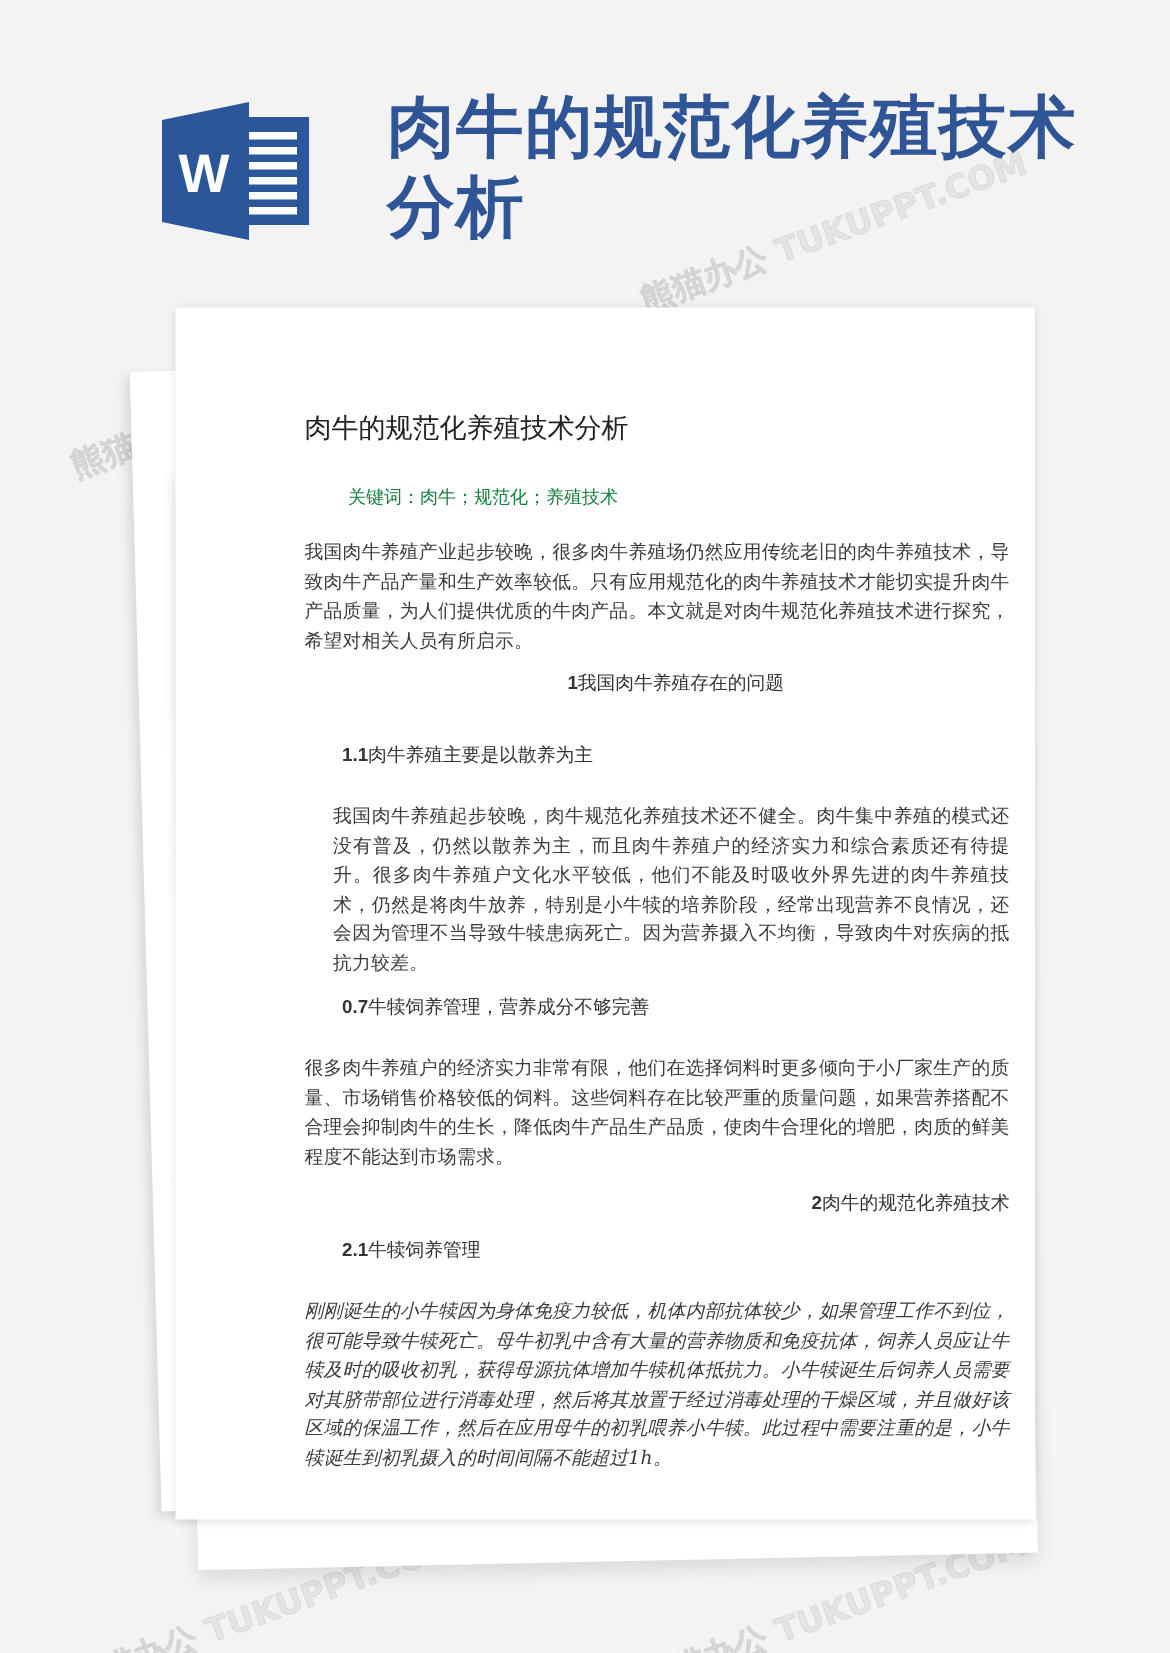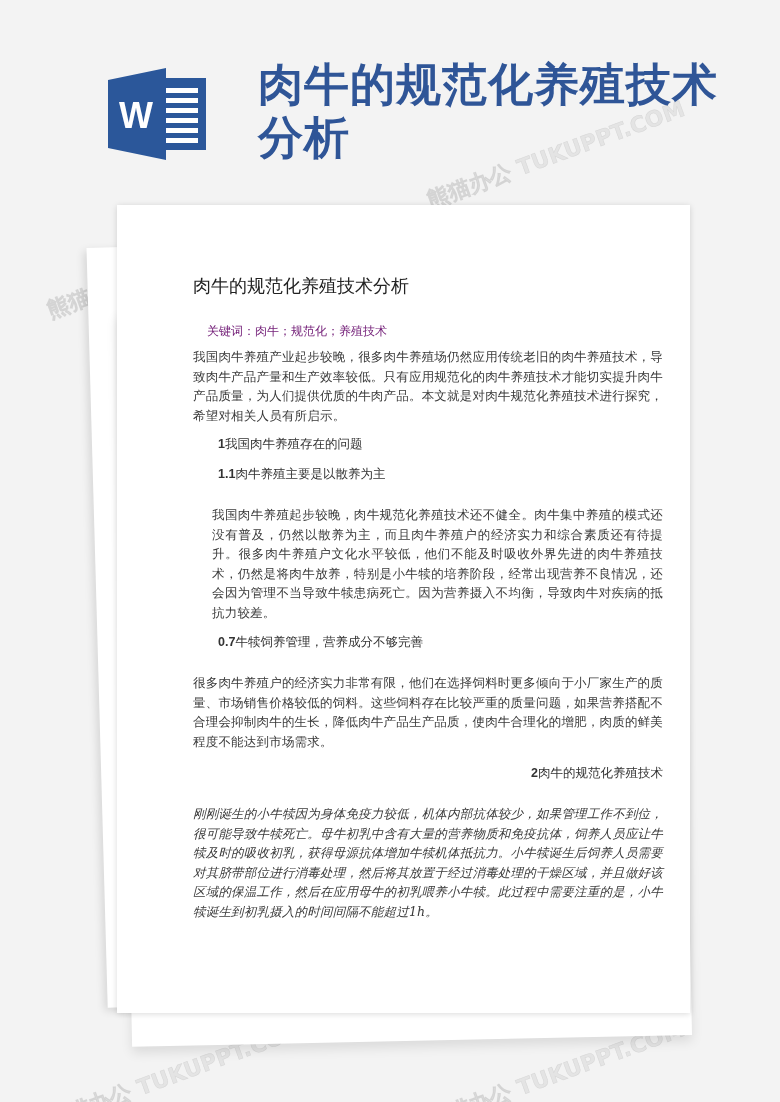--- a/index.html
+++ b/index.html
@@ -26,26 +26,26 @@
     }
     .sheet-back-bottom {
       left: 132px; top: 300px; width: 560px; height: 735px;
       transform: rotate(-1.2deg); transform-origin: right bottom;
       box-shadow: 0 6px 12px rgba(0,0,0,0.10);
     }
     .sheet-front {
       left: 117px; top: 205px; width: 573px; height: 808px;
       box-shadow: 0 1px 6px rgba(0,0,0,0.15);
     }
-    .page-content { position: absolute; left: 193px; top: 268px; width: 470px; color: #333; }
+    .page-content { position: absolute; left: 203px; top: 268px; width: 470px; color: #333; }
     .doc-title {
       font-family: "DejaVu Sans", "Liberation Sans", sans-serif;
       font-size: 18px; color: #222; line-height: 36px; height: 36px;
     }
-    .keywords { margin-top: 17px; margin-left: 14px; font-size: 12px; color: #701a75; line-height: 20px; }
+    .keywords { margin-top: 17px; margin-left: 29px; font-size: 12px; color: #15803d; line-height: 20px; }
     .para { font-size: 12.5px; line-height: 19.5px; color: #3a3a3a; text-align: justify; letter-spacing: 0.2px; }
     .heading { font-size: 12.5px; line-height: 20px; color: #333; margin-left: 25px; }
     .heading .num { font-family: "Liberation Sans", sans-serif; font-weight: bold; }
     .watermark {
       position: absolute; color: rgba(200,200,200,0.35);
       font-family: "DejaVu Sans", sans-serif; font-weight: bold; font-size: 22px;
       transform: rotate(-20deg); white-space: nowrap; pointer-events: none;
       -webkit-text-stroke: 0.5px rgba(180,180,180,0.35);
     }
   </style>
@@ -76,35 +76,38 @@
 <div class="watermark" style="left:420px; top:1060px;">熊猫办公 TUKUPPT.COM</div>
 
 <div class="sheet sheet-back-left"></div>
 <div class="sheet sheet-back-bottom"></div>
 <div class="sheet sheet-front"></div>
 
 <div class="page-content">
   <div class="doc-title">肉牛的规范化养殖技术分析</div>
   <div class="keywords">关键词：肉牛；规范化；养殖技术</div>
 
-  <div class="para" style="margin-top:6px;">我国肉牛养殖产业起步较晚，很多肉牛养殖场仍然应用传统老旧的肉牛养殖技术，导致肉牛产品产量和生产效率较低。只有应用规范化的肉牛养殖技术才能切实提升肉牛产品质量，为人们提供优质的牛肉产品。本文就是对肉牛规范化养殖技术进行探究，希望对相关人员有所启示。</div>
+  <div class="para" style="margin-top:17px;">我国肉牛养殖产业起步较晚，很多肉牛养殖场仍然应用传统老旧的肉牛养殖技术，导致肉牛产品产量和生产效率较低。只有应用规范化的肉牛养殖技术才能切实提升肉牛产品质量，为人们提供优质的牛肉产品。本文就是对肉牛规范化养殖技术进行探究，希望对相关人员有所启示。</div>
 
-  <div class="heading" style="margin-top:9px;">
+  <div class="heading" style="margin-top:9px;text-align:center;">
     <span class="num">1</span><span>我国肉牛养殖存在的问题</span>
   </div>
-  <div class="heading" style="margin-top:10px;">
+  <div class="heading" style="margin-top:28px;">
     <span class="num">1.1</span><span>肉牛养殖主要是以散养为主</span>
   </div>
 
   <div class="para" style="margin-top:21px;margin-left:19px;">我国肉牛养殖起步较晚，肉牛规范化养殖技术还不健全。肉牛集中养殖的模式还没有普及，仍然以散养为主，而且肉牛养殖户的经济实力和综合素质还有待提升。很多肉牛养殖户文化水平较低，他们不能及时吸收外界先进的肉牛养殖技术，仍然是将肉牛放养，特别是小牛犊的培养阶段，经常出现营养不良情况，还会因为管理不当导致牛犊患病死亡。因为营养摄入不均衡，导致肉牛对疾病的抵抗力较差。</div>
 
   <div class="heading" style="margin-top:10px;">
     <span class="num">0.7</span><span>牛犊饲养管理，营养成分不够完善</span>
   </div>
 
   <div class="para" style="margin-top:21px;">很多肉牛养殖户的经济实力非常有限，他们在选择饲料时更多倾向于小厂家生产的质量、市场销售价格较低的饲料。这些饲料存在比较严重的质量问题，如果营养搭配不合理会抑制肉牛的生长，降低肉牛产品生产品质，使肉牛合理化的增肥，肉质的鲜美程度不能达到市场需求。</div>
 
   <div class="heading" style="margin-top:12px;text-align:right;">
     <span class="num">2</span><span>肉牛的规范化养殖技术</span>
   </div>
+  <div class="heading" style="margin-top:11px;">
+    <span class="num">2.1</span><span>牛犊饲养管理</span>
+  </div>
 
   <div class="para" style="margin-top:21px;font-style:italic;">刚刚诞生的小牛犊因为身体免疫力较低，机体内部抗体较少，如果管理工作不到位，很可能导致牛犊死亡。母牛初乳中含有大量的营养物质和免疫抗体，饲养人员应让牛犊及时的吸收初乳，获得母源抗体增加牛犊机体抵抗力。小牛犊诞生后饲养人员需要对其脐带部位进行消毒处理，然后将其放置于经过消毒处理的干燥区域，并且做好该区域的保温工作，然后在应用母牛的初乳喂养小牛犊。此过程中需要注重的是，小牛犊诞生到初乳摄入的时间间隔不能超过1h。</div>
 </div>
 
 </body></html>

